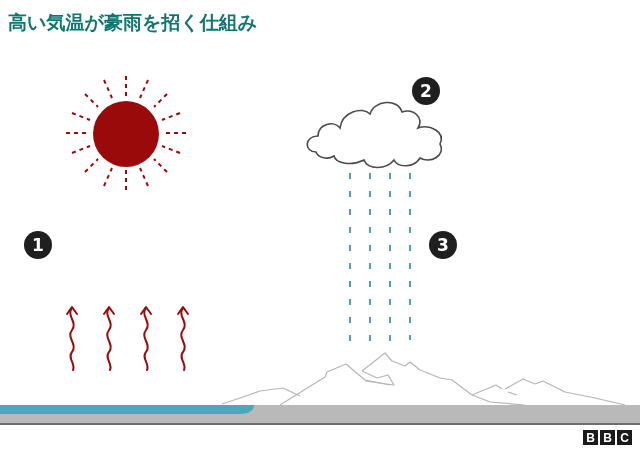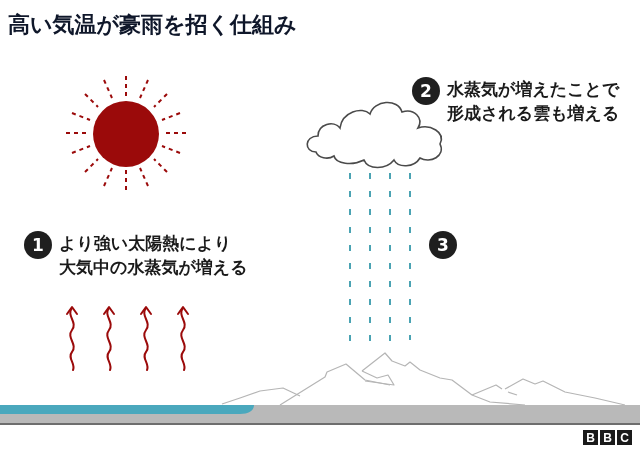--- a/index.html
+++ b/index.html
@@ -1,19 +1,19 @@
 <!DOCTYPE html>
 <html><head>
 <meta charset="utf-8">
 <style>
   html, body { margin:0; padding:0; background:#ffffff; }
   body { width:640px; height:450px; position:relative; overflow:hidden;
          font-family:"DejaVu Sans", "Liberation Sans", sans-serif; color:#1a1a1a; }
-  .title { position:absolute; left:8px; top:10px; font-size:22px; font-weight:bold;
-           letter-spacing:0px; color:#0f172a; white-space:nowrap; }
+  .title { position:absolute; left:8px; top:10px; font-size:19px; font-weight:bold;
+           letter-spacing:0px; color:#0f766e; white-space:nowrap; }
   .art { position:absolute; left:0; top:0; width:640px; height:450px; }
   .step { position:absolute; display:flex; align-items:flex-start; }
   .badge { width:28px; height:28px; border-radius:50%; background:#1f1f1f; color:#fff;
            font-weight:bold; font-size:17px; display:flex; align-items:center; justify-content:center;
            flex:0 0 28px; margin-right:7px; }
   .step-text { font-size:17px; font-weight:bold; line-height:24px; color:#1a1a1a; white-space:nowrap; }
   .bbc { position:absolute; right:8px; top:430px; display:flex; gap:2px; }
   .bbc span { width:15px; height:15px; background:#1a1a1a; color:#fff; font-size:12px; font-weight:bold;
               display:flex; align-items:center; justify-content:center; font-family:"Liberation Sans", sans-serif; }
 </style>
@@ -87,32 +87,24 @@
     <path d="M508,392 L517,395"></path>
   </g>
 
   <rect x="0" y="405" width="640" height="19" fill="#b9b9b9"></rect>
   <path d="M0,405 L254,405 C254,411 248,414 240,414 L0,414 Z" fill="#4aa8bd"></path>
   <rect x="0" y="423" width="640" height="2" fill="#6e6e6e"></rect>
 </svg>
 
 <div class="step" style="left:24px; top:231px;">
   <div class="badge">1</div>
-  <div class="step-text">
-    <div>より強い太陽熱により</div>
-    <div>大気中の水蒸気が増える</div>
-  </div>
 </div>
 
 <div class="step" style="left:412px; top:77px;">
   <div class="badge">2</div>
-  <div class="step-text">
-    <div>水蒸気が増えたことで</div>
-    <div>形成される雲も増える</div>
-  </div>
 </div>
 
 <div class="step" style="left:429px; top:231px;">
   <div class="badge">3</div>
 </div>
 
 <div class="bbc">
   <span>B</span>
   <span>B</span>
   <span>C</span>

